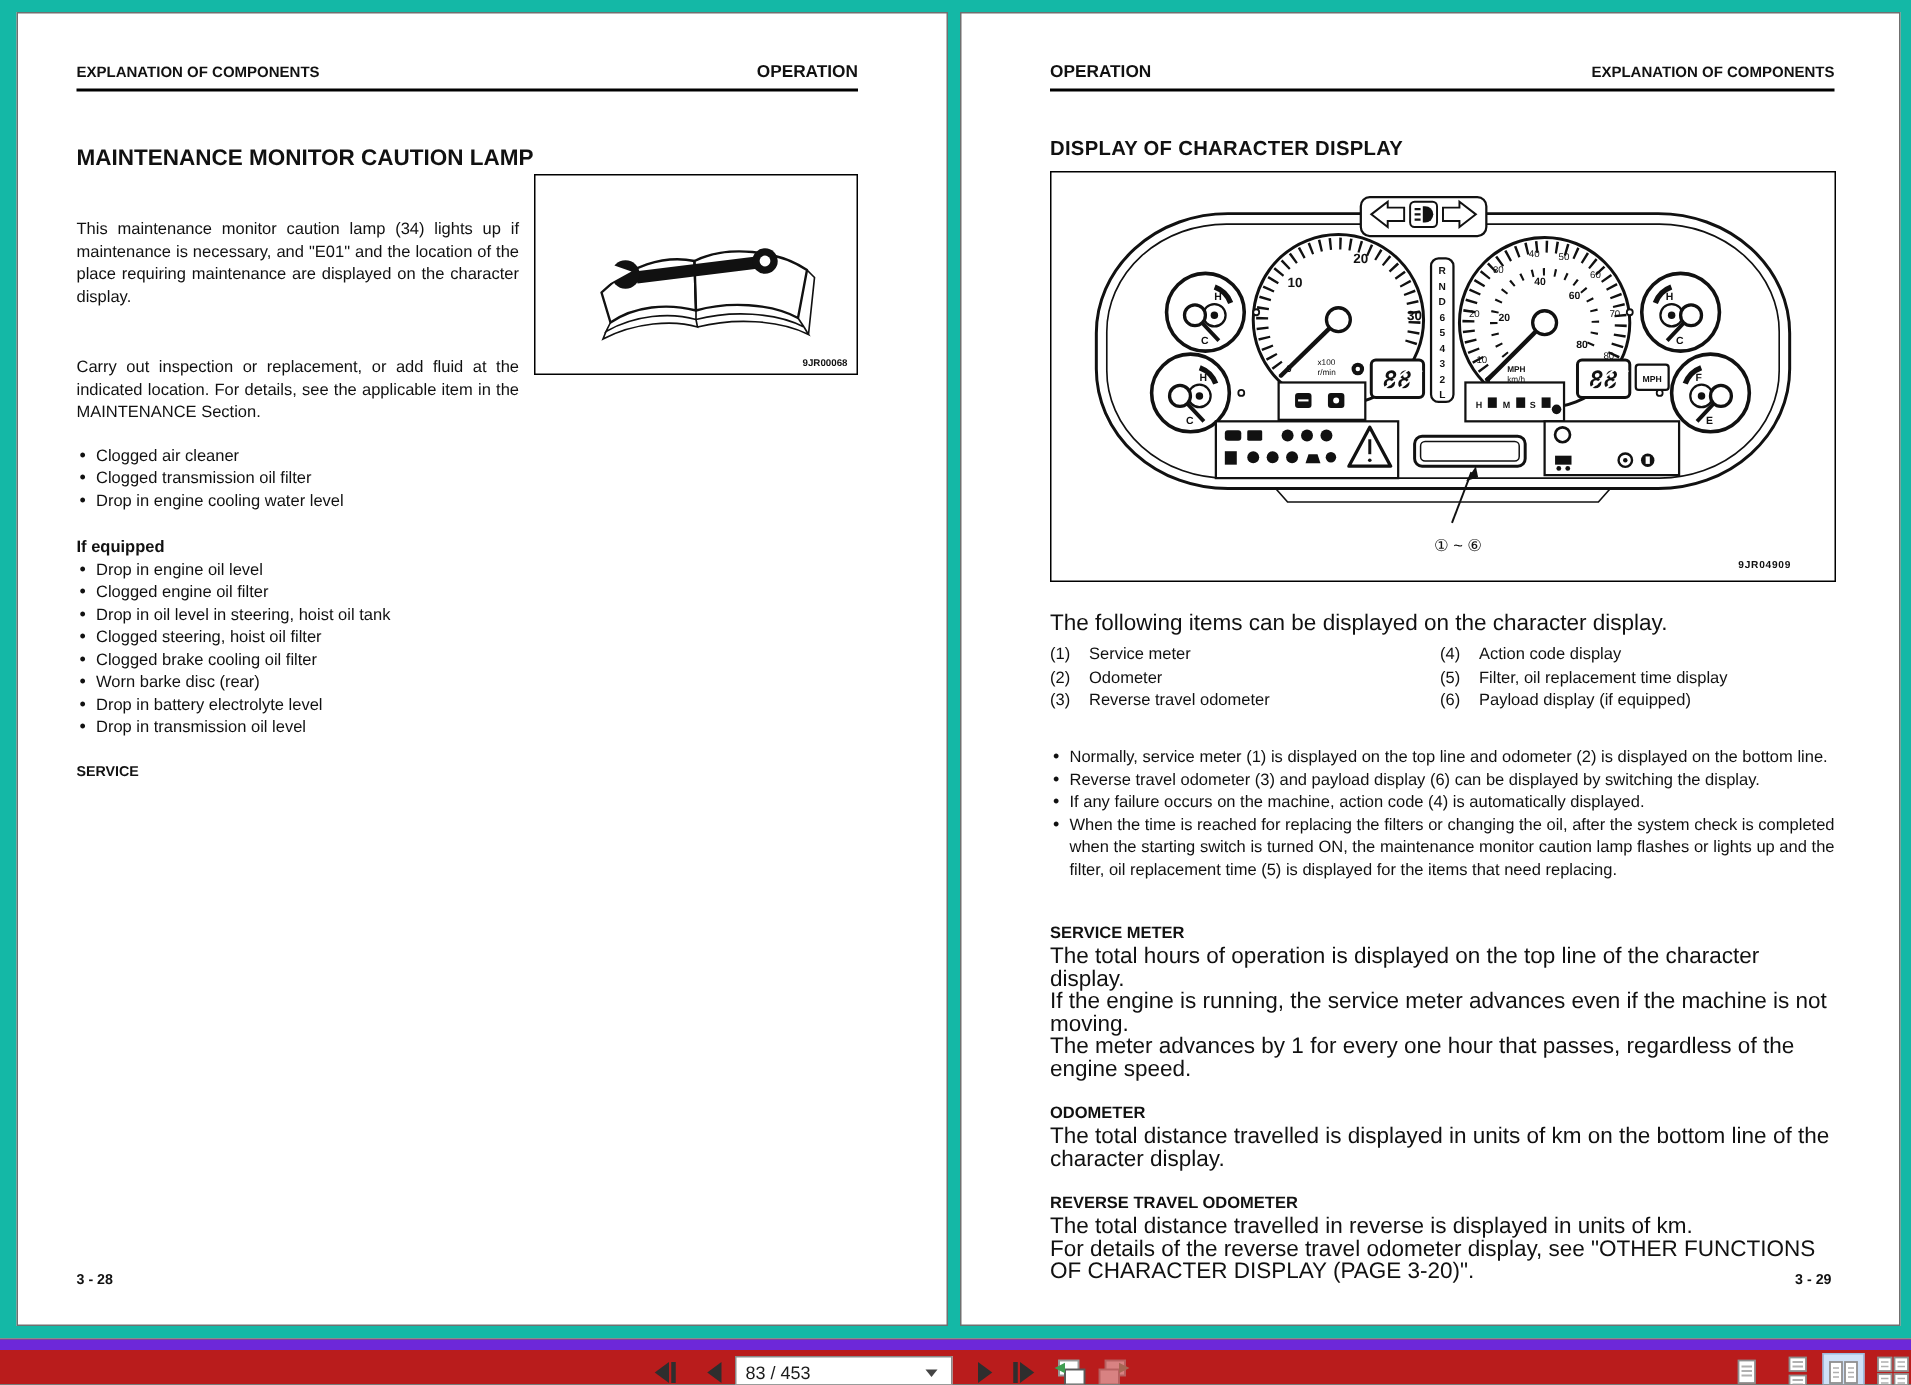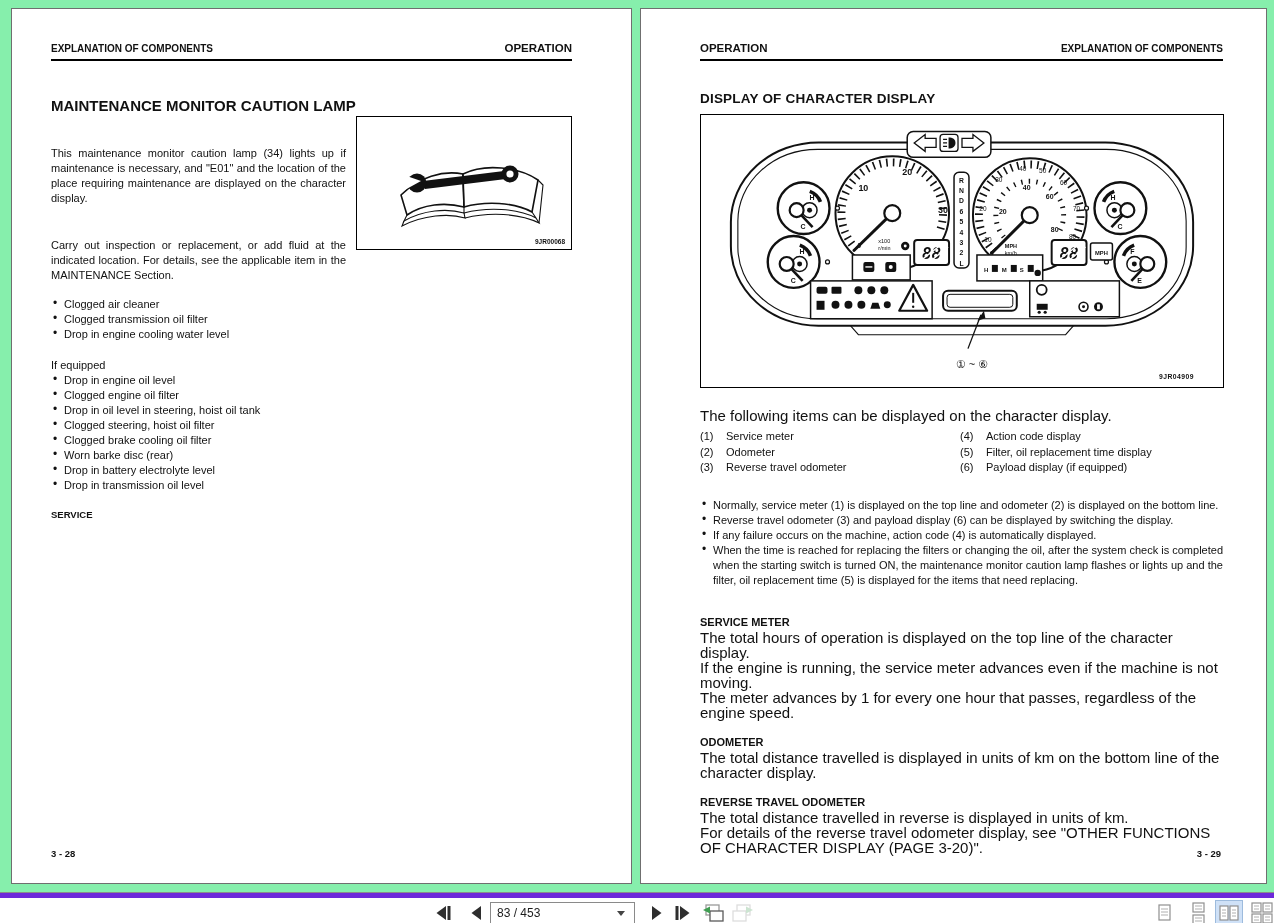--- a/index.html
+++ b/index.html
@@ -3,21 +3,21 @@
 <meta charset="utf-8">
 <style>
   * { margin:0; padding:0; box-sizing:border-box; }
   html,body { background:#777; }
   .screen {
     position:relative; width:1274px; height:923px; overflow:hidden;
     font-family:"Liberation Sans", sans-serif; color:#111; background:#a2a19f;
   }
   
   .canvas { position:absolute; left:0; top:0; width:1274px; height:893px;
-            background:#86efac; border-bottom:1px solid #8b8b8b; }
+            background:#14b8a6; border-bottom:1px solid #8b8b8b; }
   .page { position:absolute; top:8px; height:876px; background:#fff;
           border:1px solid #6f6f6f; }
   .page-left  { left:11px;  width:621px; }
   .page-right { left:640px; width:627px; }
   .pc { position:relative; height:100%; }
   .page-left  .pc { padding:33px 59px 0 39px; }
   .page-right .pc { padding:33px 43px 0 59px; }
 
   .p-hd { display:flex; justify-content:space-between; align-items:baseline;
           border-bottom:2.5px solid #000; padding-bottom:5px; }
@@ -30,38 +30,38 @@
   .body-txt { font-size:11px; line-height:15px; text-align:justify;margin-top:32px; }
   .line-txt { font-size:15px; line-height:15px; }
 
   .bullets { list-style:none; font-size:11px; line-height:15px; }
   .bullets li { position:relative; padding-left:13px; }
   .bullets li::before { content:"\2022"; position:absolute; left:2px; top:-1px; font-size:12px; }
   .bullets.just li { text-align:justify; }
 
   .figure-float { float:right; width:216px; height:134px; border:1px solid #000;
                   margin:2px 0 10px 10px; background:#fff; }
-  .if-equip { clear:both; margin-top:16px; font-size:11px; line-height:15px; }
+  .if-equip { clear:both; margin-top:16px; font-size:11px; line-height:15px;font-weight:bold; }
   .remark-h { font-size:9.5px; font-weight:bold; margin-top:16px; }
 
   .fig-box { width:524px; height:274px; border:1px solid #000; margin-top:8px; background:#fff; }
 
   .items-grid { display:grid; grid-template-columns:26px 234px 26px auto;
                 font-size:11px; line-height:15.5px; margin-top:6px; }
   .mt22 { margin-top:22px; } .mt28 { margin-top:28px; } .mt16 { margin-top:16px; }
   .mt20 { margin-top:20px; }
   .sec-block h3 { font-size:11px; font-weight:bold; margin-bottom:2px; }
 
   .pg-footer { position:absolute; bottom:24px; font-size:9.5px; font-weight:bold; }
   .page-left  .pg-footer { left:39px; }
   .page-right .pg-footer { right:45px; }
 
   
   .toolbar { position:absolute; left:0; bottom:0; width:1274px; height:30px;
-             background:#ffffff; border-top:5px solid #6d28d9; }
+             background:#b91c1c; border-top:7px solid #6d28d9; }
   .tbtn { position:absolute; top:3px; width:28px; height:24px; display:flex;
           align-items:center; justify-content:center; cursor:pointer; }
   .combo { position:absolute; left:490px; top:4px; width:145px; height:22px;
            background:#fff; border:1px solid #8a8a8a; display:flex; align-items:center; }
   .combo input { border:none; outline:none; width:120px; font-size:12px;
                  padding-left:6px; font-family:"Liberation Sans",sans-serif; color:#1c1c1c; background:transparent; }
   .combo .caret { width:0; height:0; border-left:4px solid transparent;
                   border-right:4px solid transparent; border-top:5px solid #444; margin-left:6px; }
   .disabled { opacity:.45; }
   .layout-btn { position:absolute; top:2px; width:28px; height:26px; display:flex;

